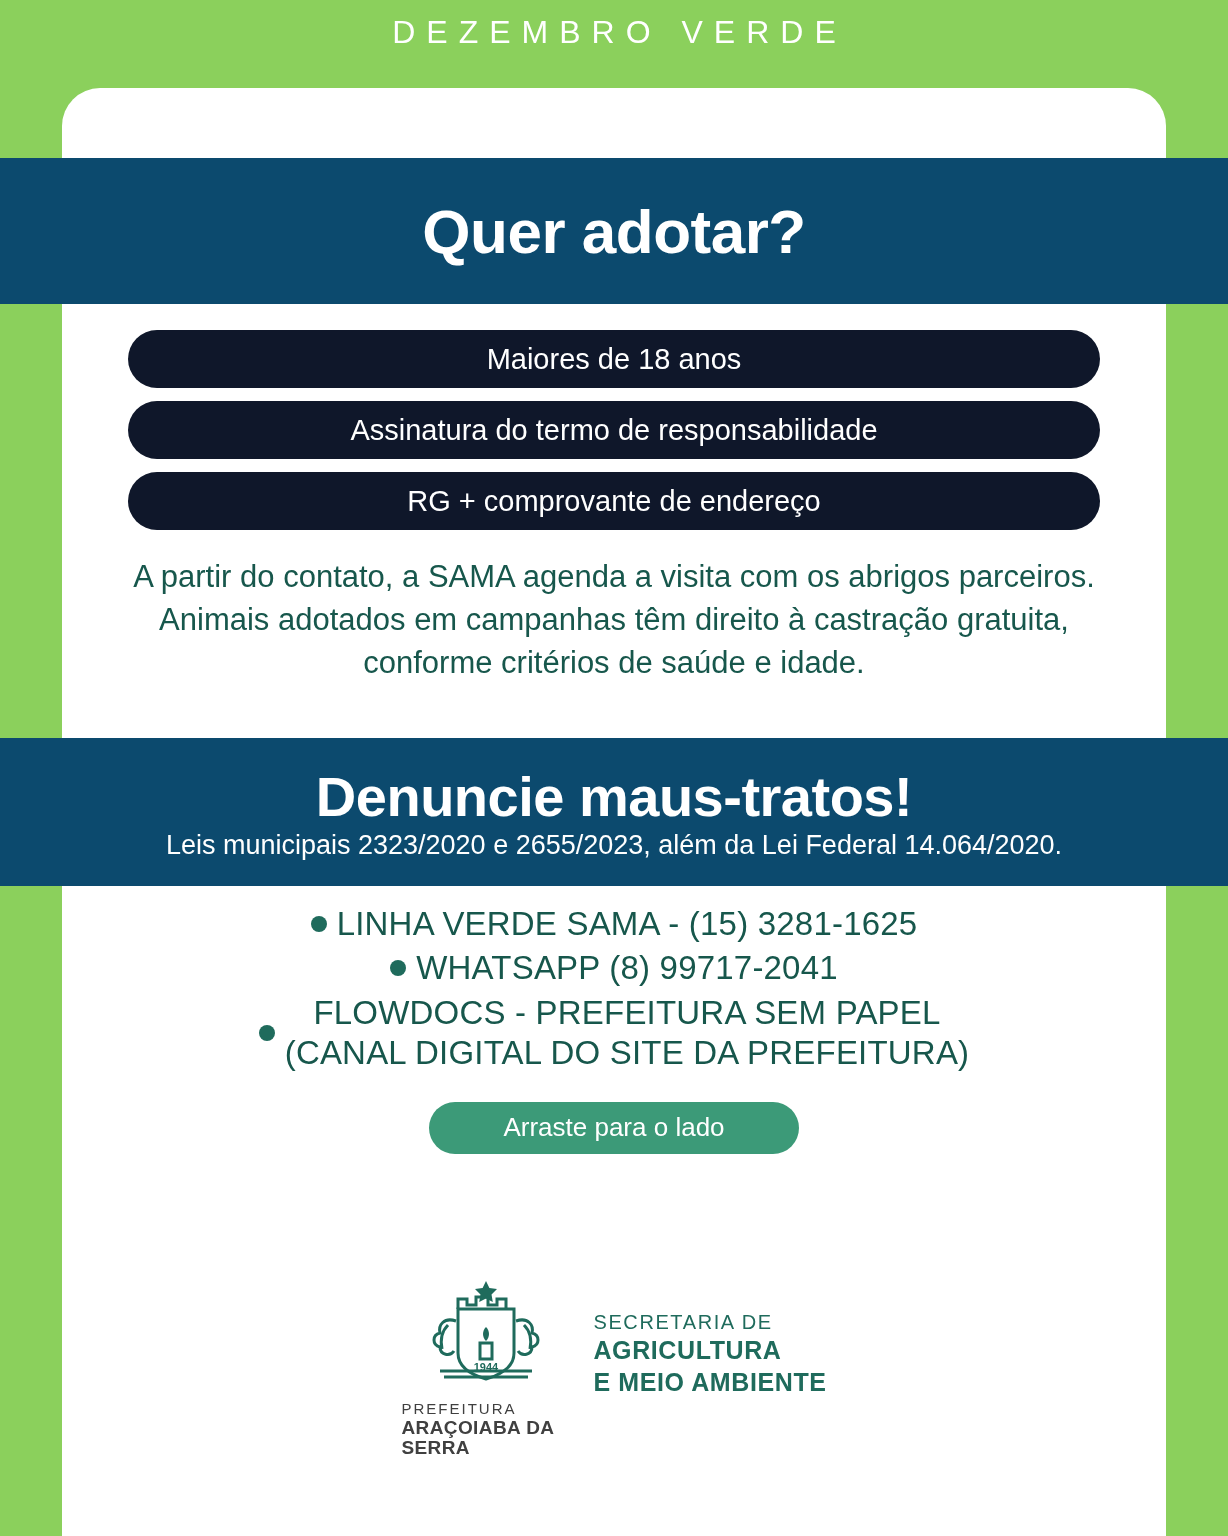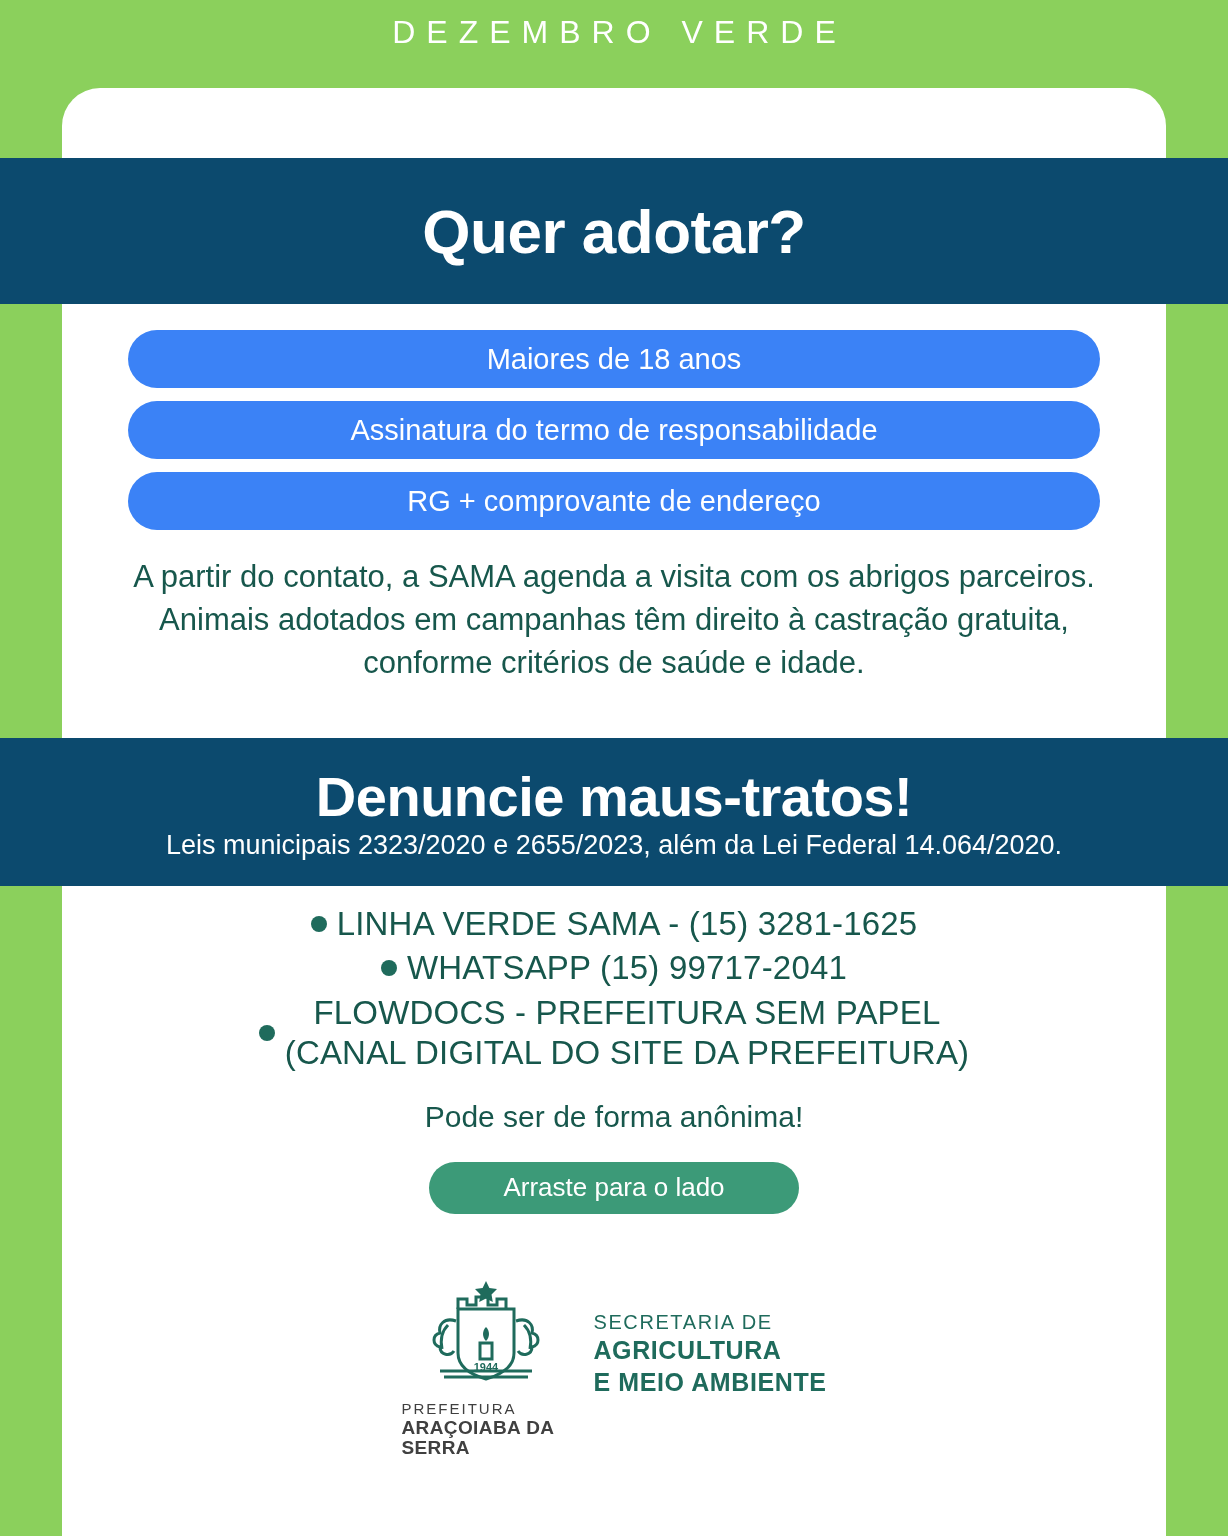--- a/index.html
+++ b/index.html
@@ -97,21 +97,21 @@
     display: flex;
     flex-direction: column;
     align-items: center;
     gap: 13px;
     z-index: 6;
   }
   .pill {
     width: 972px;
     height: 58px;
     border-radius: 29px;
-    background: #3b82f6;
+    background: #0f172a;
     color: #ffffff;
     display: flex;
     align-items: center;
     justify-content: center;
     font-size: 29px;
     font-weight: 500;
     box-sizing: border-box;
   }
 
   
@@ -258,32 +258,31 @@
 
 <div class="contacts">
 
   <div class="contact-line">
     <span class="bullet"></span>
     <span>LINHA VERDE SAMA - (15) 3281-1625</span>
   </div>
 
   <div class="contact-line">
     <span class="bullet"></span>
-    <span>WHATSAPP (15) 99717-2041</span>
+    <span>WHATSAPP (8) 99717-2041</span>
   </div>
 
   <div class="contact-line">
     <span class="bullet"></span>
     <span class="contact-text-2line">
       <div>FLOWDOCS - PREFEITURA SEM PAPEL</div>
       <div>(CANAL DIGITAL DO SITE DA PREFEITURA)</div>
     </span>
   </div>
 
-  <div class="anon">Pode ser de forma anônima!</div>
 
   <div class="swipe-wrap">
     <div class="swipe-pill">Arraste para o lado</div>
   </div>
 </div>
 
 <div class="footer">
   <div class="crest">
     <svg width="160" height="118" viewBox="0 0 160 118">
       <g fill="none" stroke="#1F6B5C" stroke-width="3">

